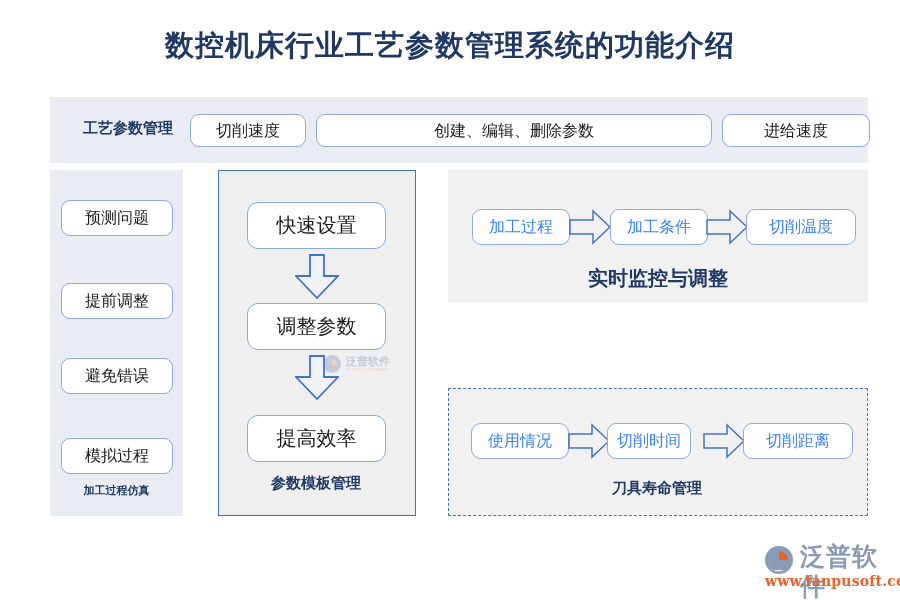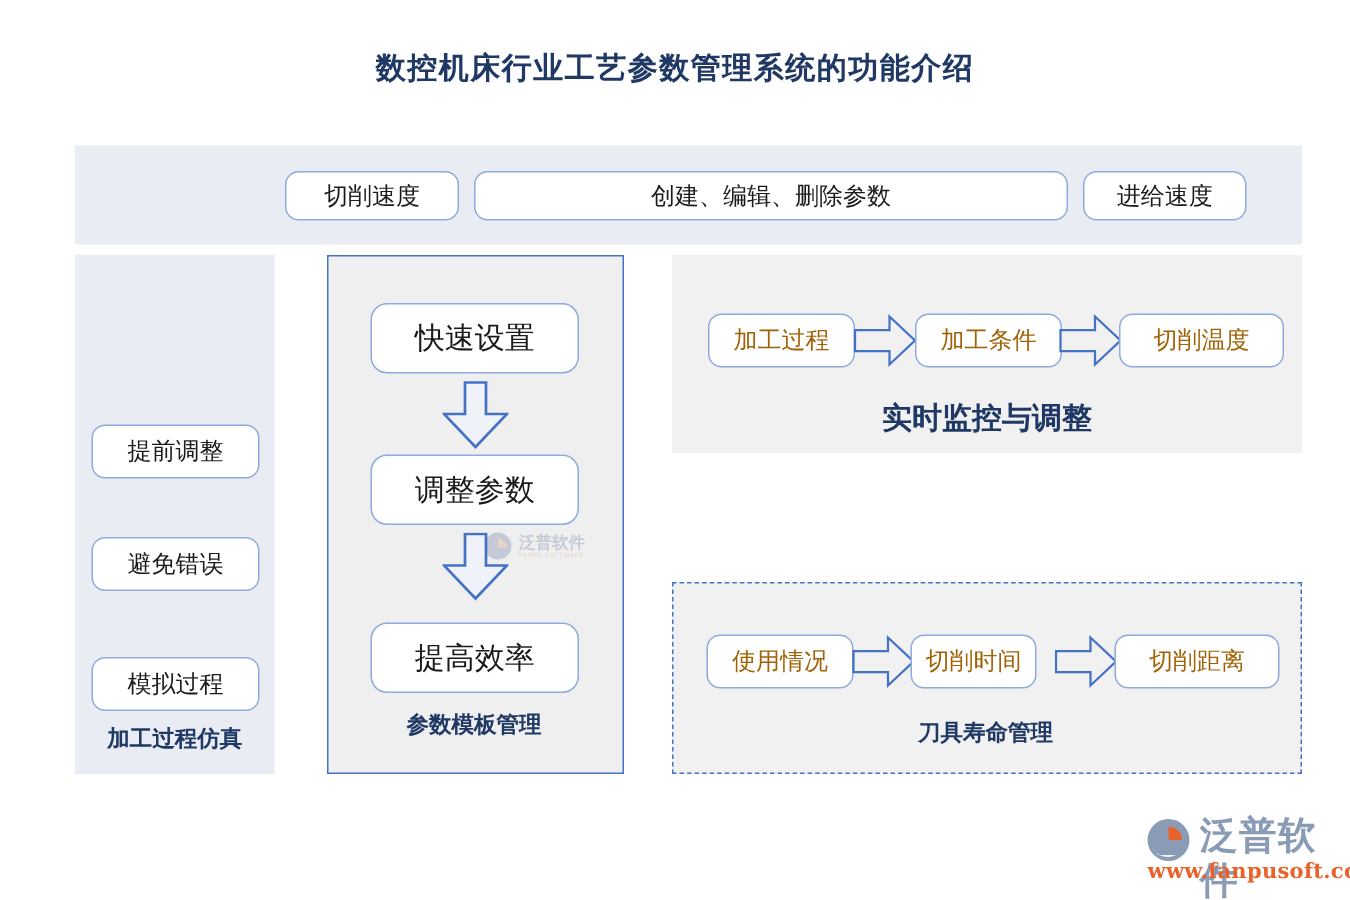--- a/index.html
+++ b/index.html
@@ -16,21 +16,21 @@
     position: relative;
   }
 
   
   #page-title {
     position: absolute;
     left: 0;
     top: 28px;
     width: 900px;
     text-align: center;
-    font-size: 20px;
+    font-size: 29px;
     font-weight: bold;
     color: #1f3864;
     letter-spacing: 1px;
     line-height: 34px;
   }
 
   
   #top-bar {
     position: absolute;
     left: 50px;
@@ -60,21 +60,21 @@
     display: flex;
     align-items: center;
     justify-content: center;
     font-size: 16px;
     color: #1a1a1a;
     line-height: 20px;
   }
 
   #pill-cutting-speed { left: 140px; top: 17px; width: 116px; height: 33px; }
   #pill-crud-params   { left: 266px; top: 17px; width: 396px; height: 33px; }
-  #pill-feed-speed    { left: 672px; top: 17px; width: 109px; height: 33px; }
+  #pill-feed-speed    { left: 672px; top: 17px; width: 148px; height: 33px; }
 
   
   #sidebar-panel {
     position: absolute;
     left: 50px;
     top: 170px;
     width: 133px;
     height: 346px;
     background: #e9edf3;
   }
@@ -98,21 +98,21 @@
   #side-box-1 { top: 113px; }
   #side-box-2 { top: 188px; }
   #side-box-3 { top: 268px; }
 
   #sidebar-caption {
     position: absolute;
     left: 0;
     top: 313px;
     width: 133px;
     text-align: center;
-    font-size: 15px;
+    font-size: 11px;
     font-weight: bold;
     color: #1f3864;
   }
 
   
   #center-panel {
     position: absolute;
     left: 218px;
     top: 170px;
     width: 198px;
@@ -211,21 +211,21 @@
 
   .flow-box {
     position: absolute;
     background: #ffffff;
     border: 1.6px solid #8faadc;
     border-radius: 9px;
     display: flex;
     align-items: center;
     justify-content: center;
     font-size: 16px;
-    color: #a16207;
+    color: #3b82f6;
     height: 36px;
   }
 
   
   #monitor-box-0 { left: 24px;  top: 39px; width: 98px; }
   #monitor-box-1 { left: 162px; top: 39px; width: 98px; }
   #monitor-box-2 { left: 298px; top: 39px; width: 110px; }
 
   .arrow-right {
     position: absolute;
@@ -241,21 +241,21 @@
     left: 0;
     top: 95px;
     width: 420px;
     text-align: center;
     font-size: 20px;
     font-weight: bold;
     color: #1f3864;
   }
 
   
-  #tool-box-0 { left: 22px;  top: 34px; width: 98px; }
+  #tool-box-0 { left: 22px;  top: 34px; width: 98px; border-radius: 10px; }
   #tool-box-1 { left: 158px; top: 34px; width: 84px; }
   #tool-box-2 { left: 294px; top: 34px; width: 110px; }
 
   #tool-arrow-0 { left: 119px; top: 34px; }
   #tool-arrow-1 { left: 254px; top: 34px; }
 
   #tool-caption {
     position: absolute;
     left: 0;
     top: 90px;
@@ -301,27 +301,29 @@
     font-family: "DejaVu Serif", "Liberation Serif", serif;
     letter-spacing: 0.2px;
   }
 </style>
 </head>
 <body>
 
 <div id="page-title">数控机床行业工艺参数管理系统的功能介绍</div>
 
 <div id="top-bar">
+  <div id="top-bar-label">工艺参数管理</div>
 
   <div class="pill" id="pill-cutting-speed">切削速度</div>
   <div class="pill" id="pill-crud-params">创建、编辑、删除参数</div>
   <div class="pill" id="pill-feed-speed">进给速度</div>
 </div>
 
 <div id="sidebar-panel">
+  <div class="side-box" id="side-box-0">预测问题</div>
   <div class="side-box" id="side-box-1">提前调整</div>
   <div class="side-box" id="side-box-2">避免错误</div>
   <div class="side-box" id="side-box-3">模拟过程</div>
   <div id="sidebar-caption">加工过程仿真</div>
 </div>
 
 <div id="center-panel">
 
   <div class="center-box" id="center-box-0">快速设置</div>
 

